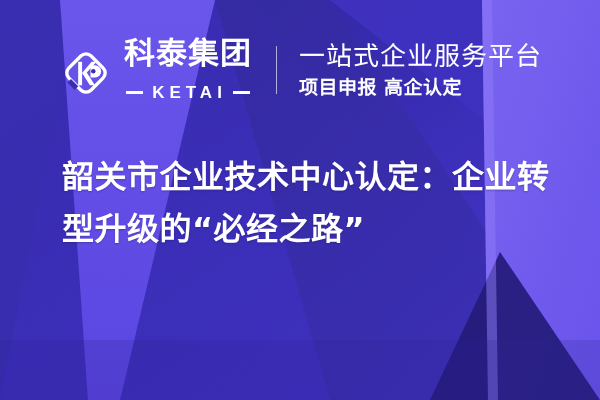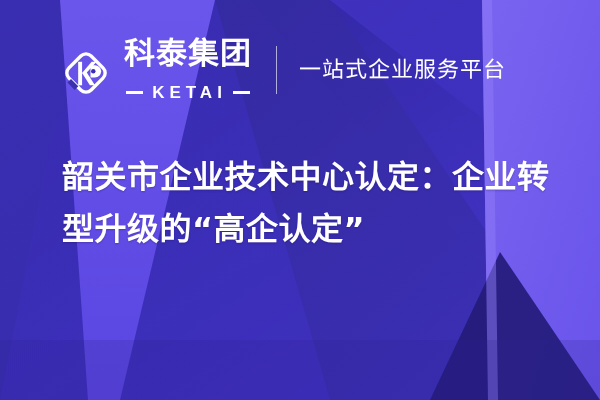--- a/index.html
+++ b/index.html
@@ -102,21 +102,21 @@
   }
 
   .tagline {
     display: flex;
     flex-direction: column;
     justify-content: center;
     height: 58px;
   }
   .tagline-main {
     color: #ffffff;
-    font-size: 22px;
+    font-size: 26px;
     line-height: 1.18;
     letter-spacing: 1px;
     white-space: nowrap;
     font-weight: 400;
     font-family: "DejaVu Sans", "Liberation Sans", sans-serif;
   }
   .tagline-sub {
     margin-top: 4px;
     color: #ffffff;
     font-size: 19px;
@@ -224,18 +224,19 @@
           <span class="letters">KETAI</span>
           <span class="dash"></span>
         </div>
       </div>
     </div>
 
     <div class="divider"></div>
 
     <div class="tagline">
       <div class="tagline-main">一站式企业服务平台</div>
+      <div class="tagline-sub">项目申报 高企认定</div>
     </div>
   </div>
 
-  <div class="headline">韶关市企业技术中心认定：企业转型升级的“高企认定”</div>
+  <div class="headline">韶关市企业技术中心认定：企业转型升级的“必经之路”</div>
 
 </div>
 
 </body></html>

